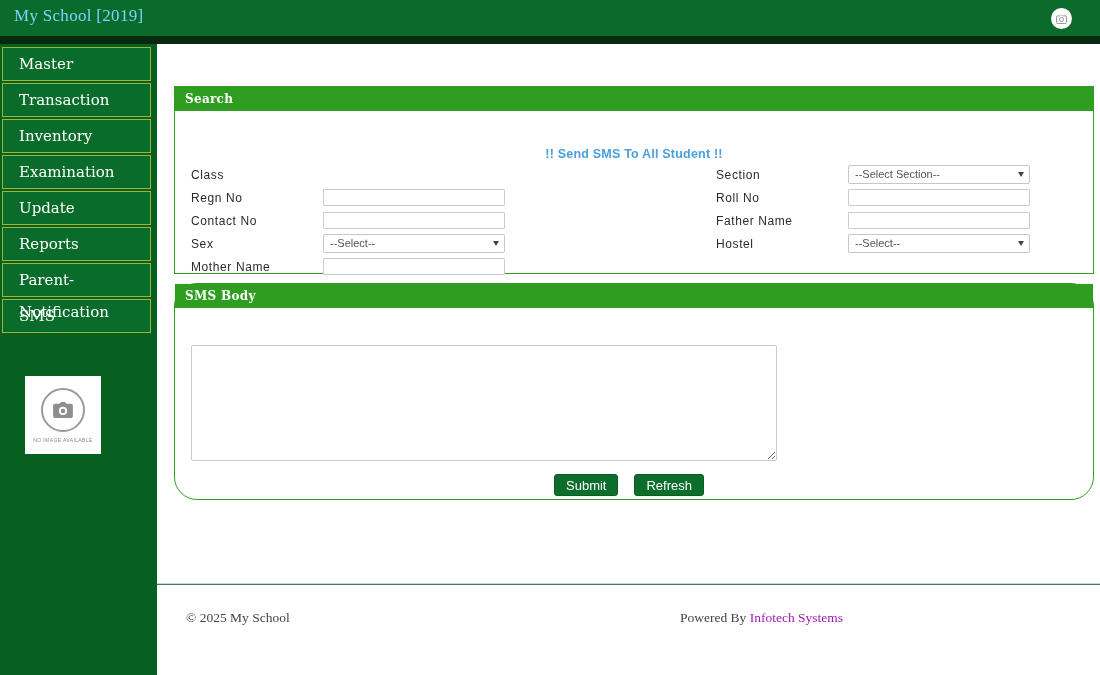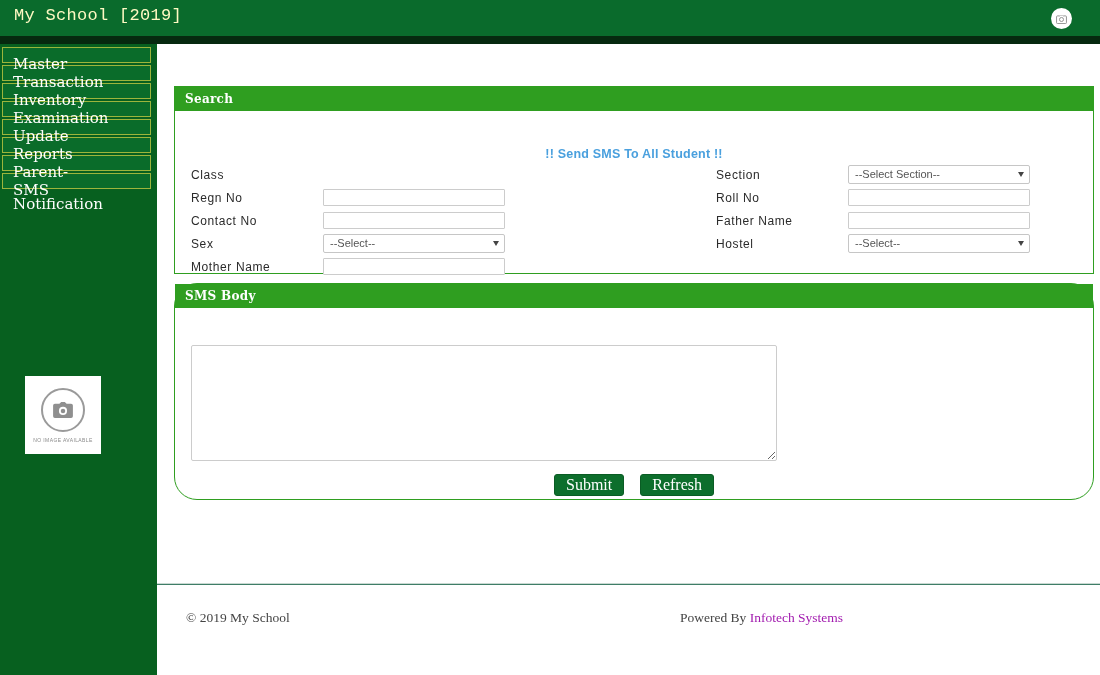--- a/index.html
+++ b/index.html
@@ -2,31 +2,31 @@
 <html><head>
 <meta charset="utf-8">
 <style>
   * { margin:0; padding:0; box-sizing:border-box; }
   html,body { width:1100px; height:675px; }
   body { font-family:"Liberation Sans", sans-serif; background:#ffffff; }
   #page { position:relative; width:1100px; height:675px; overflow:hidden; background:#ffffff; }
 
   
   .topbar { position:absolute; left:0; top:0; width:1100px; height:36px; background:#0a6b2c; }
-  .topbar-title { position:absolute; left:14px; top:6px; color:#fef9c3;
-                  font-family:Liberation Mono, monospace; font-size:17px; letter-spacing:0.3px; }
+  .topbar-title { position:absolute; left:14px; top:6px; color:#7dd3fc;
+                  font-family:Liberation Serif, serif; font-size:17px; letter-spacing:0.3px; }
   .topbar-strip { position:absolute; left:0; top:36px; width:1100px; height:8px; background:#06290f; }
   .avatar { position:absolute; top:8px; left:1051px; width:21px; height:21px; border-radius:50%;
             background:#ffffff; display:flex; align-items:center; justify-content:center; cursor:pointer; }
   .avatar svg { width:11px; height:9px; }
 
   
   .sidebar { position:absolute; left:0; top:44px; width:157px; height:631px; background:#07601f; }
   .menu { position:absolute; left:2px; top:3px; width:149px; list-style:none; }
-  .menu li { height:16px; line-height:32px; margin-bottom:2px; padding-left:10px;
+  .menu li { height:34px; line-height:32px; margin-bottom:2px; padding-left:16px;
              background:#0a6c2a; border:1px solid #9cb53c; color:#ffffff;
              font-family:"DejaVu Serif","Liberation Serif",serif; font-size:15px; cursor:pointer; }
   .img-placeholder { position:absolute; left:25px; top:332px; width:76px; height:78px; background:#ffffff;
                      display:flex; flex-direction:column; align-items:center; justify-content:center; }
   .img-placeholder .cam-circle { width:44px; height:44px; border:2px solid #9a9a9a; border-radius:50%;
                      display:flex; align-items:center; justify-content:center; }
   .img-placeholder .caption { margin-top:5px; font-size:5px; color:#8a8a8a; letter-spacing:0.4px;
                      font-family:"Liberation Sans",sans-serif; white-space:nowrap; }
 
   
@@ -52,21 +52,21 @@
                 border-left:3.5px solid transparent; border-right:3.5px solid transparent;
                 border-top:5px solid #444; }
 
   #sms-panel { top:283px; height:217px;border-radius:23px; }
   #sms-panel .panel-body { position:relative; height:191px; }
   .sms-textarea { position:absolute; left:16px; top:37px; width:586px; height:116px;
                   border:1px solid #cccccc; border-radius:2px; resize:both;
                   font-family:"Liberation Sans",sans-serif; font-size:12px; padding:4px; color:#333; outline:none; }
   .btn-row { position:absolute; left:379px; top:166px; display:flex; gap:16px; }
   .btn { height:22px; padding:0 11px; background:#0d6e2c; border:1px solid #0a5c24; border-radius:3px;
-         color:#ffffff; font-size:16px; font-family:Liberation Serif, serif; cursor:pointer; }
+         color:#ffffff; font-size:13px; font-family:Liberation Sans, sans-serif; cursor:pointer; }
 
   
   .footer-divider { position:absolute; left:157px; top:583px; width:943px; height:2px;
                     background:#3f7d67; border-top:1px solid #c9d9d2; }
   .footer-copy { position:absolute; left:186px; top:610px; font-family:"Liberation Serif",serif;
                  font-size:13.5px; color:#444444; }
   .footer-powered { position:absolute; left:680px; top:610px; font-family:"Liberation Serif",serif;
                     font-size:13.5px; color:#444444; }
   .footer-powered a { color:#a21caf; text-decoration:none; cursor:pointer; }
 </style>
@@ -173,18 +173,18 @@
     <div class="panel-body">
       <textarea class="sms-textarea" style=""></textarea>
       <div class="btn-row">
         <button class="btn">Submit</button>
         <button class="btn">Refresh</button>
       </div>
     </div>
   </div>
 
   <div class="footer-divider"></div>
-  <div class="footer-copy">© 2019 My School</div>
+  <div class="footer-copy">© 2025 My School</div>
   <div class="footer-powered">
     <span>Powered By </span><a>Infotech Systems</a>
   </div>
 
 </div>
 
 </body></html>

